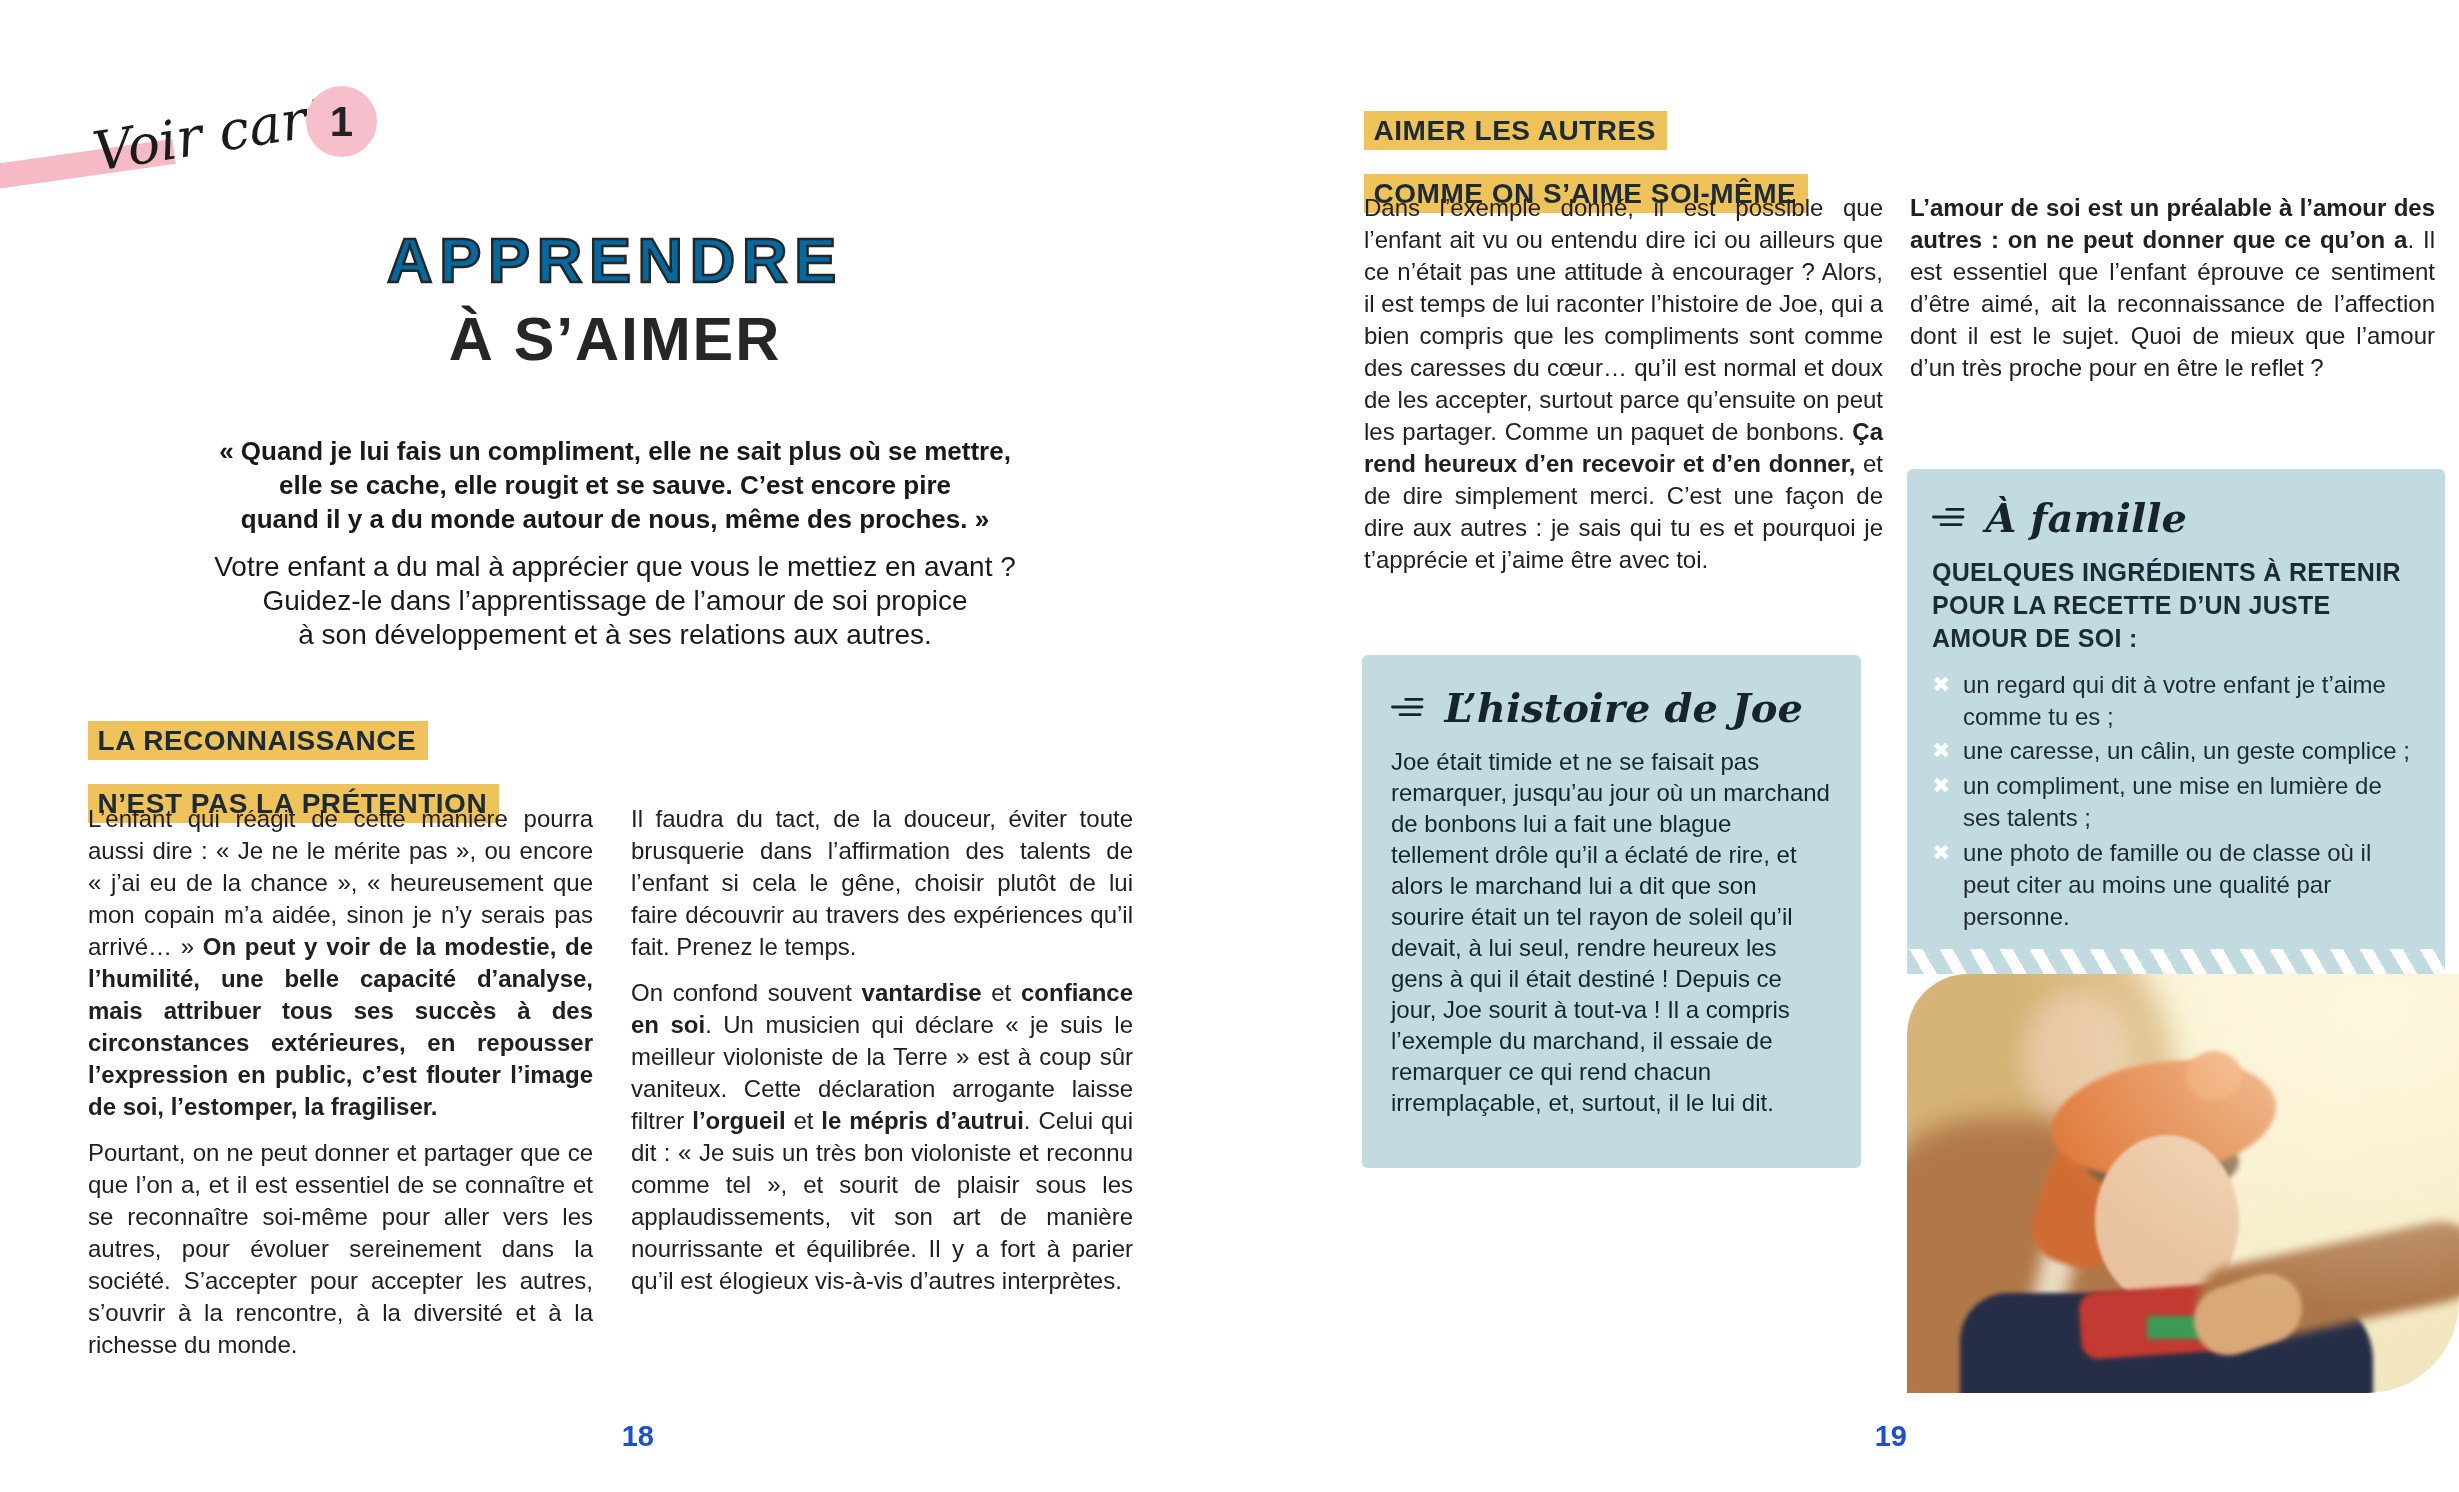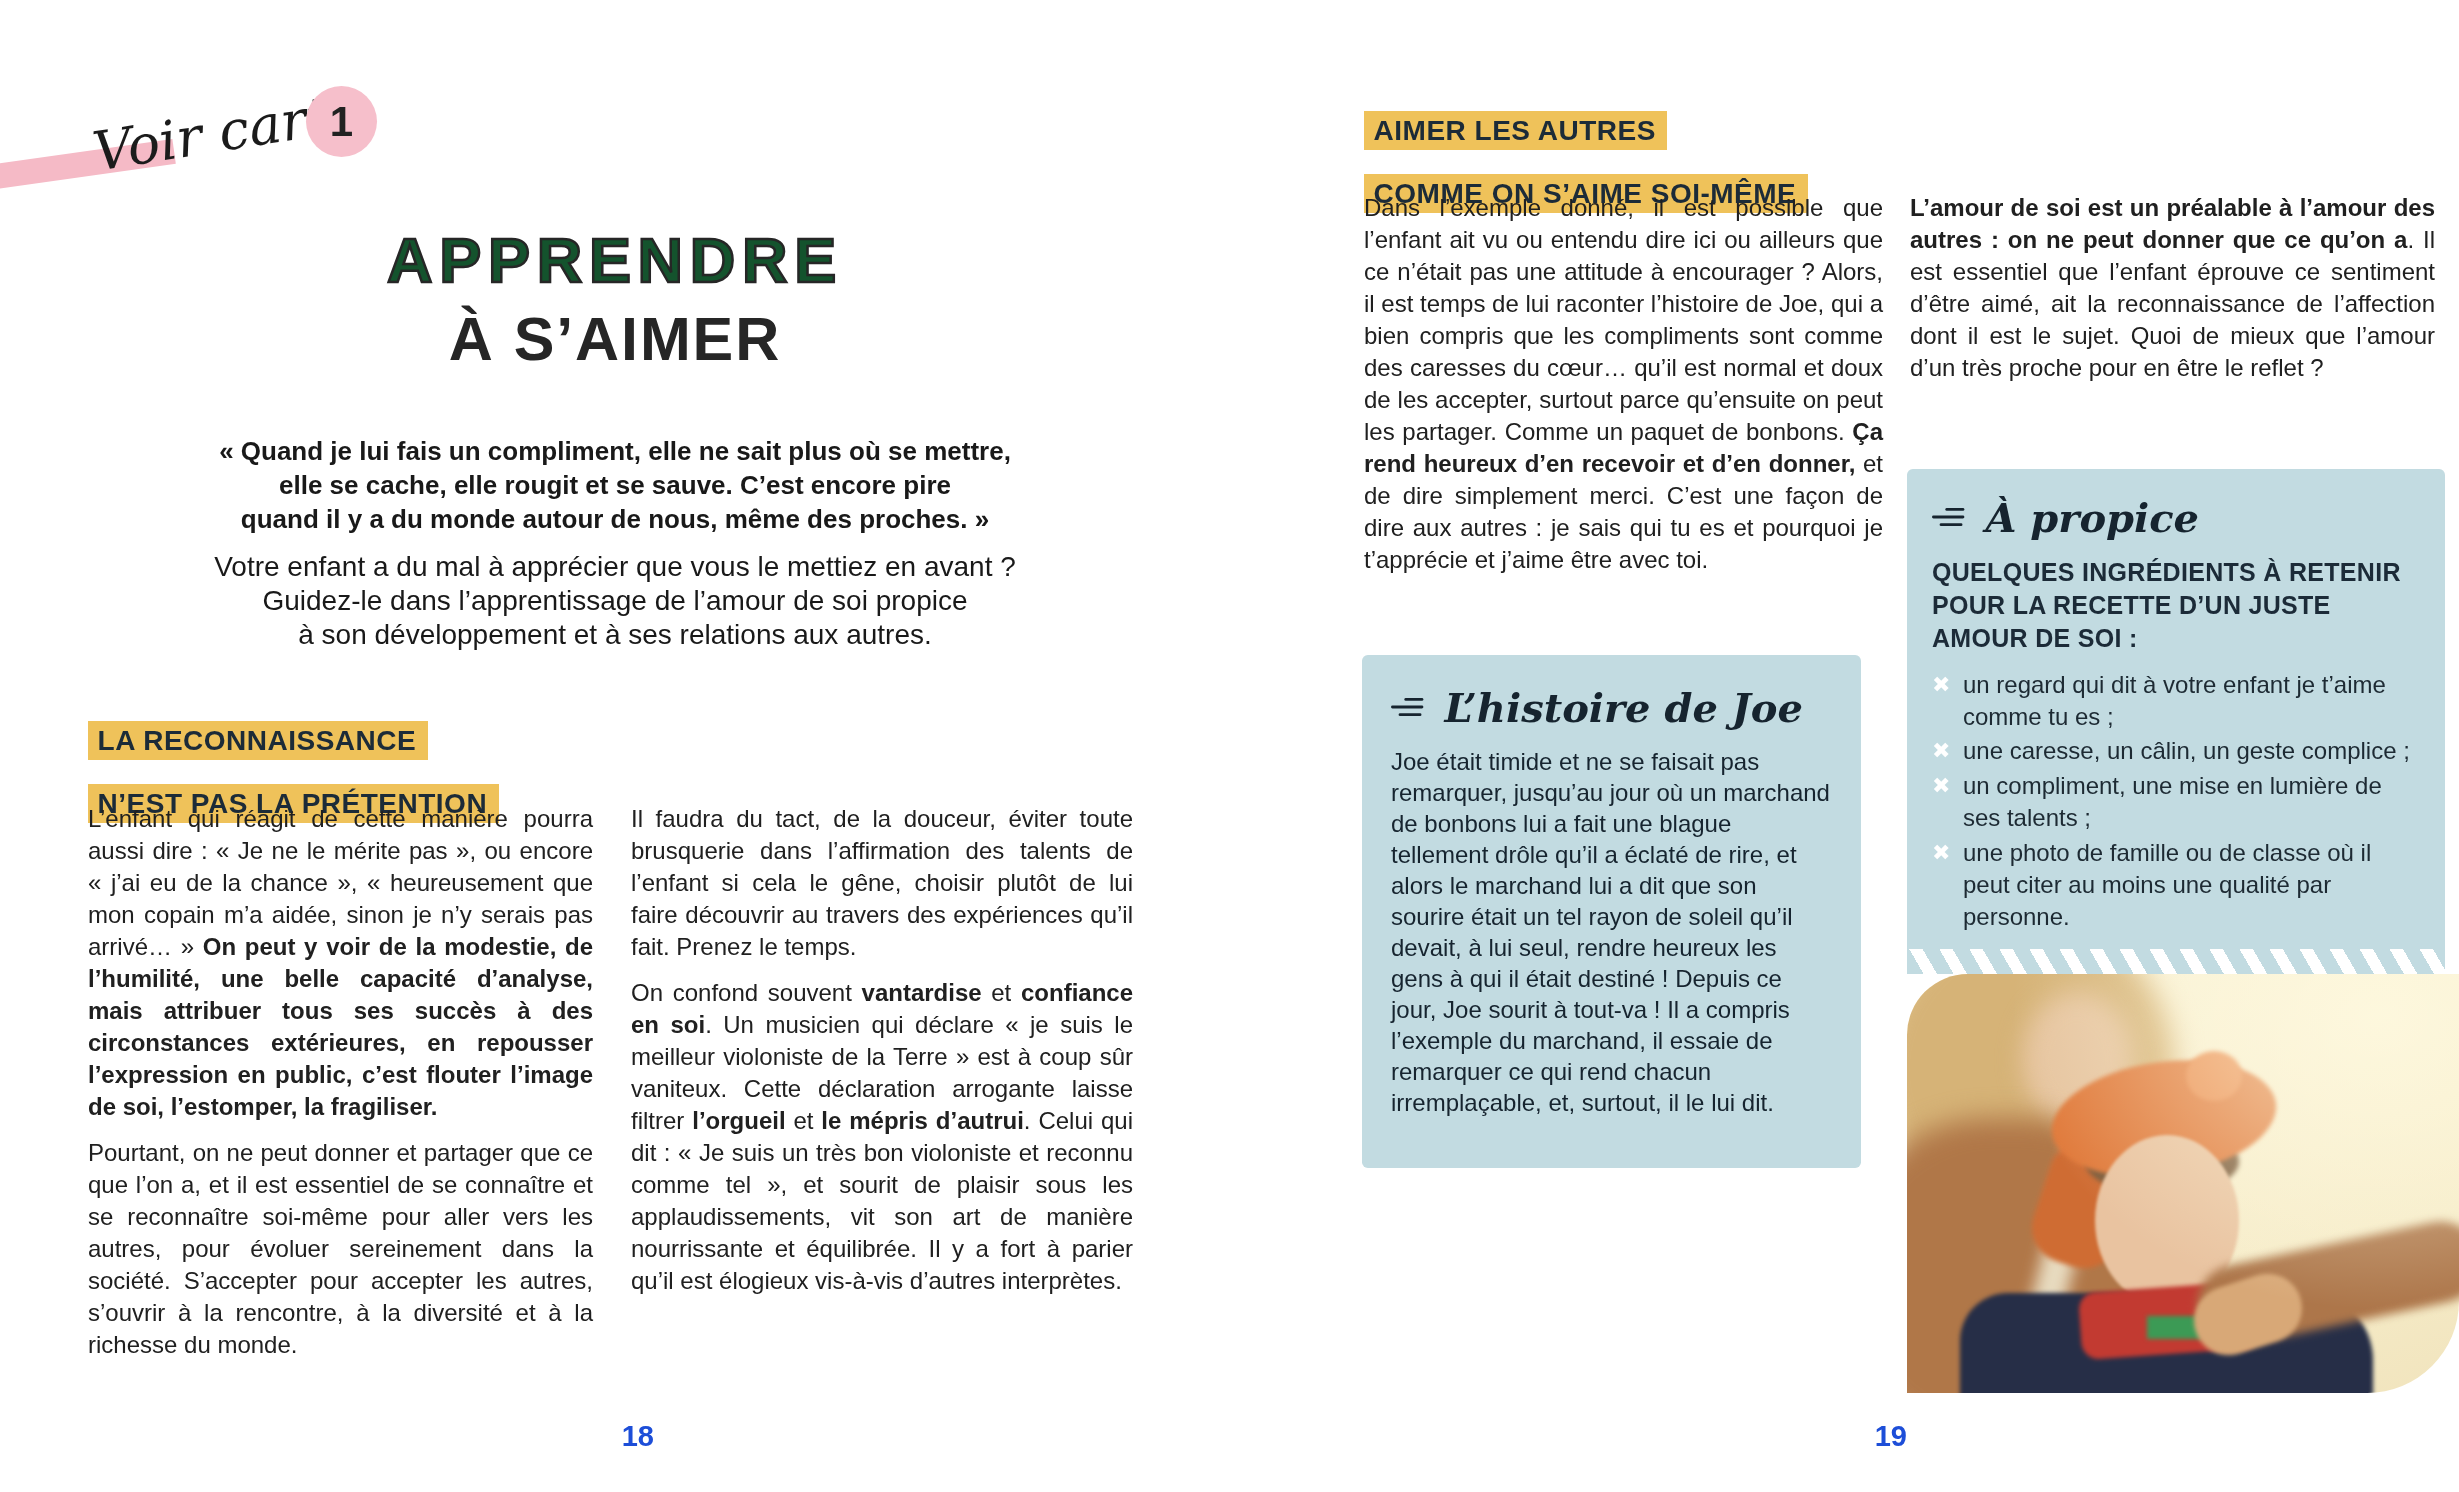--- a/index.html
+++ b/index.html
@@ -12,21 +12,21 @@
   
   .pink-stripe{left:-13.4px; top:152px; width:188px; height:25px; background:#f5bac6; transform:rotate(-8deg);}
   .voir-carte{left:92px; top:100px; font-family:"DejaVu Serif", serif; font-style:italic;
     font-size:54px; color:#1b1b1b; transform:rotate(-9deg); white-space:nowrap;}
   .badge-circle{left:306px; top:86px; width:71px; height:71px; border-radius:50%;
     background:#f6bfcb; display:flex; align-items:center; justify-content:center;
     font-size:42px; font-weight:bold; color:#222;}
 
   
   .title-wrap{left:0; top:227px; width:1230px; text-align:center;}
-  .title-outline{font-size:63px; font-weight:800; letter-spacing:6.7px; color:#14532d;
+  .title-outline{font-size:63px; font-weight:800; letter-spacing:6.7px; color:#0369a1;
     -webkit-text-stroke:2.5px #262626; text-shadow:0 0 1px #262626; line-height:1.05;}
   .title-solid{font-size:61px; font-weight:800; letter-spacing:1.9px; color:#262626; line-height:1.05; margin-top:13.4px;}
 
   .quote-wrap{left:125px; top:434px; width:980px; text-align:center;
     font-weight:bold; font-size:26px; line-height:34px; color:#191919;}
   .intro-wrap{left:125px; top:550px; width:980px; text-align:center;
     font-weight:normal; font-size:28px; line-height:34px; color:#191919;}
 
   
   .hl-heading{display:table; background:#efc25a; color:#1c2b38; font-weight:bold;
@@ -175,21 +175,21 @@
     <p><span class="rich-b">L’amour de soi est un préalable à l’amour des autres : on ne peut donner que ce qu’on a</span><span>. Il est essentiel que l’enfant éprouve ce sentiment d’être aimé, ait la reconnaissance de l’affection dont il est le sujet. Quoi de mieux que l’amour d’un très proche pour en être le reflet ?</span></p>
   </div>
 
   <div class="abs blue-box retenir-box">
     <div class="box-heading-row">
       <svg class="speed-icon" width="40" height="23" viewBox="0 0 42 24">
         <rect x="14" y="2" width="20" height="3" rx="1.5" fill="#16242f"></rect>
         <rect x="0" y="10" width="34" height="3" rx="1.5" fill="#16242f"></rect>
         <rect x="8" y="18" width="24" height="3" rx="1.5" fill="#16242f"></rect>
       </svg>
-      <span class="script-heading retenir-script">À propice</span>
+      <span class="script-heading retenir-script">À famille</span>
     </div>
     <div class="retenir-sub">QUELQUES INGRÉDIENTS À RETENIR POUR LA RECETTE D’UN JUSTE AMOUR DE SOI :</div>
     <ul class="retenir-list">
       <li>
         <span class="bullet-marker">✖</span>
         <span>un regard qui dit à votre enfant je t’aime comme tu es ;</span>
       </li>
       <li>
         <span class="bullet-marker">✖</span>
         <span>une caresse, un câlin, un geste complice ;</span>

